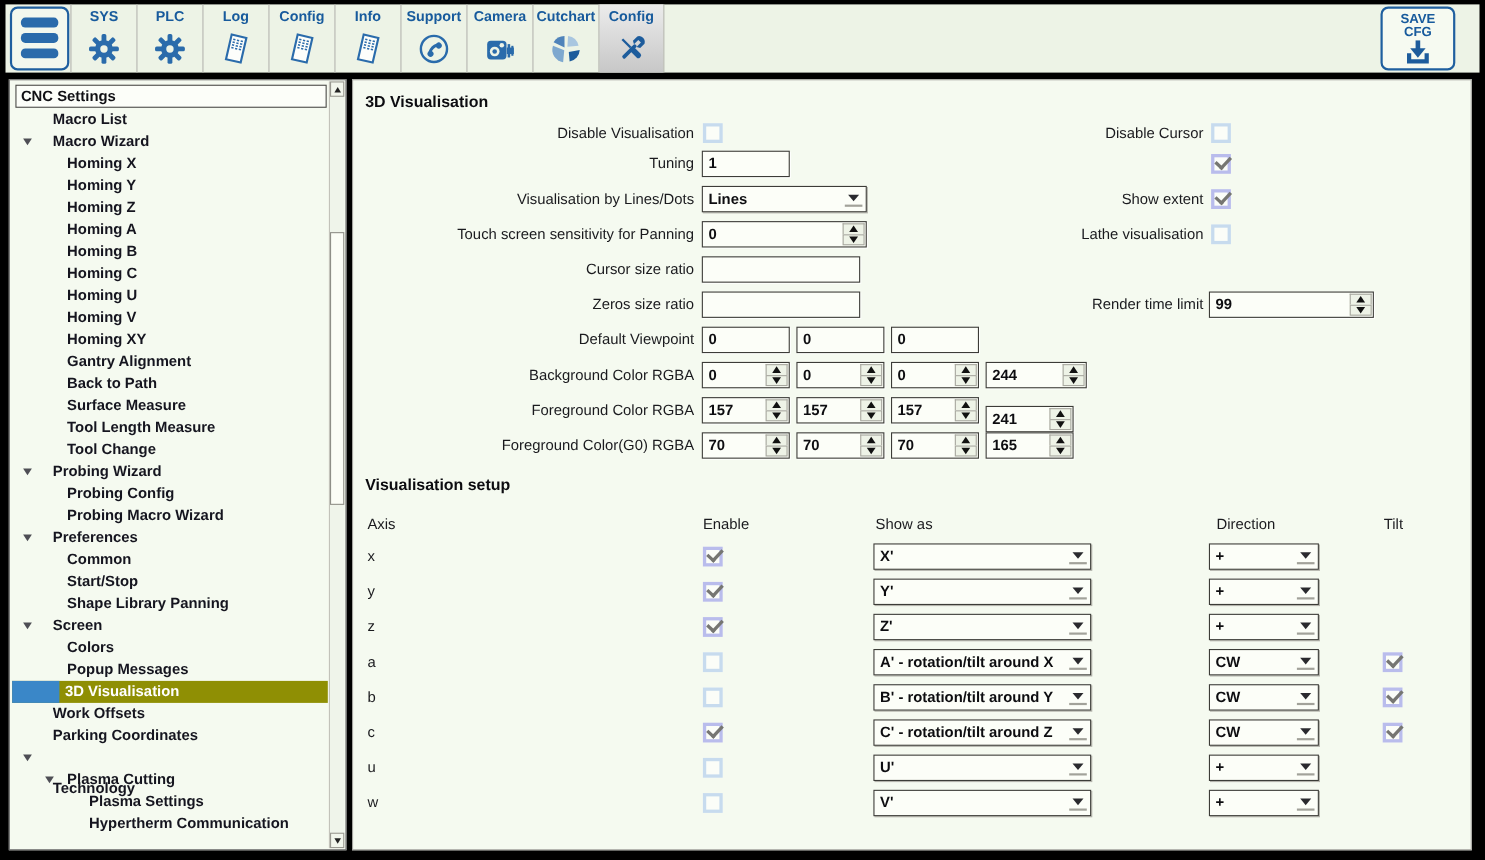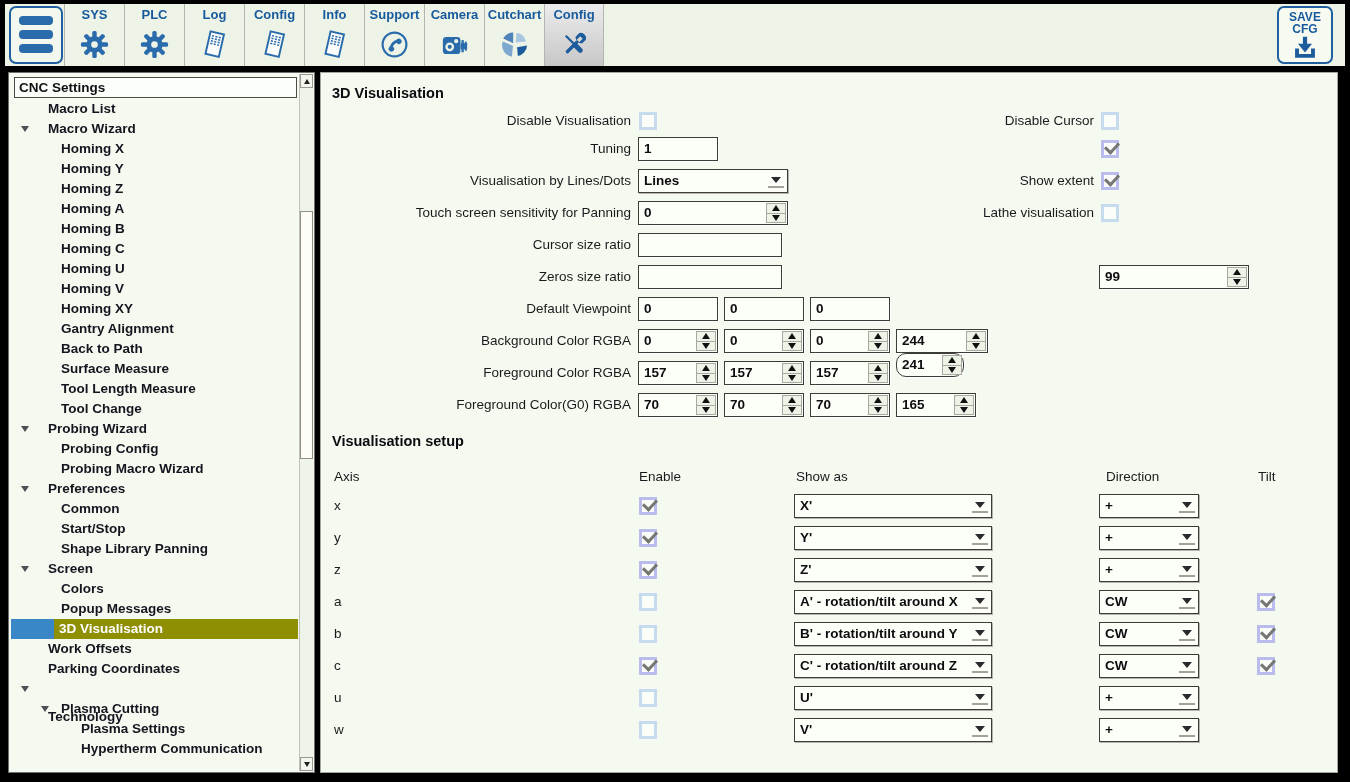--- a/index.html
+++ b/index.html
@@ -8,21 +8,21 @@
   
   #toolbar { position:absolute; left:5px; top:4px; width:1340px; height:62px; background:#edf3e6; }
   #menu-btn { position:absolute; left:4px; top:2px; width:54px; height:58px; border:2.5px solid #1f5f9f; border-radius:7px; background:#f3f8ee; cursor:pointer; }
   #menu-btn .bar { position:absolute; left:8px; width:34px; height:9px; border-radius:4px; background:#2a6bab; }
   #tabs { position:absolute; left:59px; top:0; height:48px; display:flex; }
   .tab { width:60px; height:62px; border-left:1px solid #b5b5b0; display:flex; flex-direction:column; align-items:center; cursor:pointer; }
   .tab:last-child { border-right:1px solid #b5b5b0; }
   .tab.sel { background:linear-gradient(#ececec,#c7c7c7); }
   .tab-label { font-weight:bold; font-size:13px; color:#175a9c; line-height:17px; margin-top:2px; white-space:nowrap; }
   .tab-icon { flex:1; display:flex; align-items:center; justify-content:center; }
-  #save-btn { position:absolute; right:12px; top:2px; width:56px; height:58px; border:2.5px solid #1f5f9f; border-radius:7px; background:#f6faf1; text-align:center; cursor:pointer; }
+  #save-btn { position:absolute; right:22px; top:2px; width:68px; height:58px; border:2.5px solid #1f5f9f; border-radius:7px; background:#f6faf1; text-align:center; cursor:pointer; }
   #save-btn .sv { font-weight:bold; font-size:12px; color:#175a9c; line-height:12px; }
   #save-btn .sv:first-child { margin-top:3px; }
 
   
   #sidebar { position:absolute; left:8px; top:72px; width:307px; height:701px; background:#f5faf0; border:1px solid #6f6f6f; }
   #tree-header { position:absolute; left:5px; top:4px; width:283px; height:21px; background:#fcfef9; border:1px solid #4a4a46; font-weight:bold; font-size:13.5px; color:#101014; line-height:19px; padding-left:4px; }
   .trow { position:absolute; left:2px; right:16px; height:20px; cursor:pointer; }
   .tlabel { position:absolute; top:0; font-weight:bold; font-size:13.5px; color:#15151f; line-height:20px; white-space:nowrap; }
   .trow.sel { background:#8f8f04; }
   .trow.sel .blue-block { position:absolute; left:0; top:0; width:43px; height:20px; background:#3a87c8; }
@@ -457,21 +457,21 @@
         <span class="val">157</span>
         <span class="sp-btns">
           <span class="sp-b">
             <span class="t-up"></span>
           </span>
           <span class="sp-b">
             <span class="t-dn"></span>
           </span>
         </span>
       </div>
-      <div class="spin" style="left: 575px; top: 280px; width: 68px; border-radius: 10px;">
+      <div class="spin" style="left: 575px; top: 296px; width: 80px;">
         <span class="val">241</span>
         <span class="sp-btns">
           <span class="sp-b">
             <span class="t-up"></span>
           </span>
           <span class="sp-b">
             <span class="t-dn"></span>
           </span>
         </span>
       </div>
@@ -517,20 +517,21 @@
           <span class="sp-b">
             <span class="t-dn"></span>
           </span>
         </span>
       </div>
     </div>
 
   <div class="frlabel" style="top:36px">Disable Cursor</div>
   <div class="frlabel" style="top:96px">Show extent</div>
   <div class="frlabel" style="top:128px">Lathe visualisation</div>
+  <div class="frlabel" style="top:192px">Render time limit</div>
 
   <div class="checkbox" style="left:780px; top:39px"></div>
   <div class="checkbox checked" style="left:780px; top:67px"></div>
   <div class="checkbox checked" style="left:780px; top:99px"></div>
   <div class="checkbox" style="left:780px; top:131px"></div>
 
   <div class="spin" style="left:778px; top:192px; width:150px">
     <span class="val">99</span>
     <span class="sp-btns">
         <span class="sp-b">

